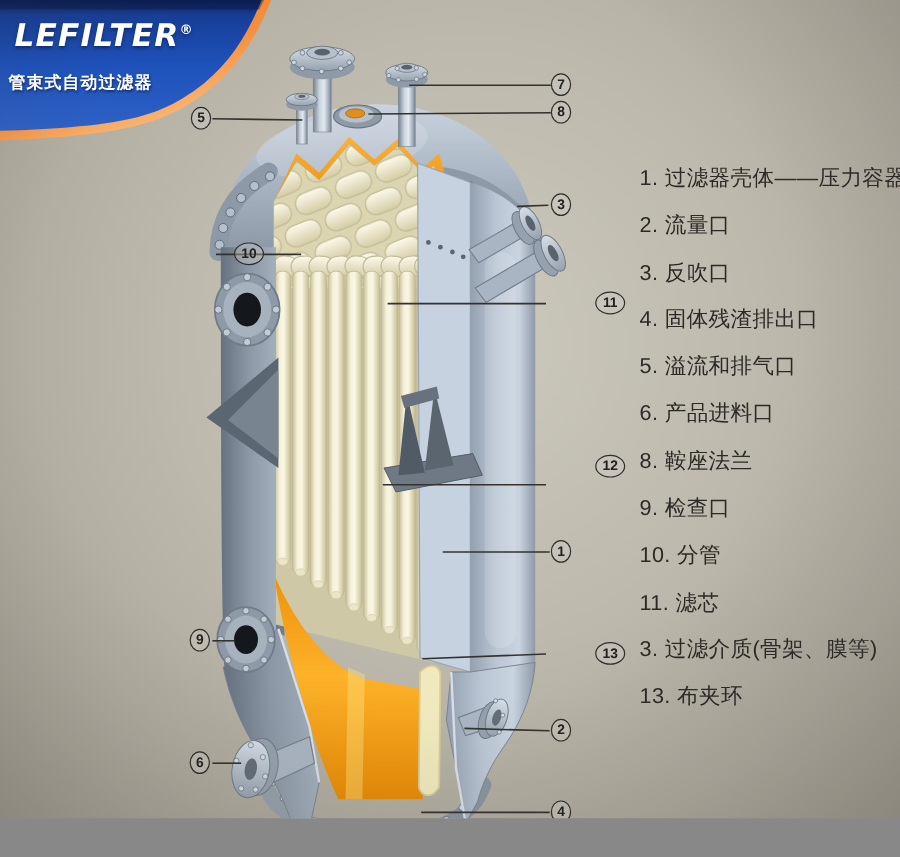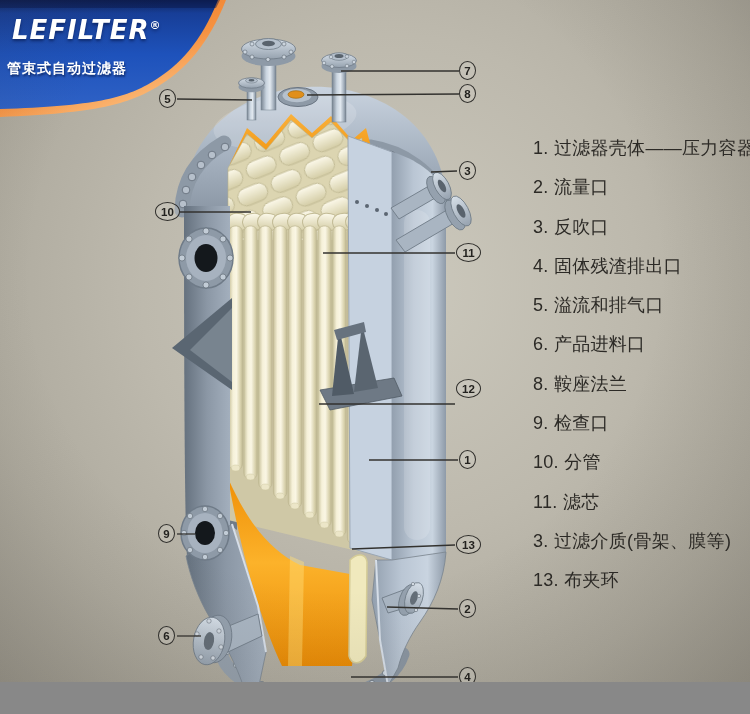--- a/index.html
+++ b/index.html
@@ -25,21 +25,21 @@
     font-weight:700;font-size:14px;letter-spacing:1px;
     text-shadow:1px 2px 2px rgba(0,12,50,.55);z-index:5;white-space:nowrap;
   }
   
   .callout{
     position:absolute;width:17px;height:19px;border:1.6px solid #2f2e2b;border-radius:50%;
     display:flex;align-items:center;justify-content:center;
     font-size:11.5px;font-weight:600;color:#23221f;
     background:rgba(210,207,197,0.35);z-index:4;box-sizing:border-box;
   }
-  .callout.wide{width:25px;}
+  .callout.wide{width:25px;margin-left:40px;}
   
   .parts-list{position:absolute;left:533px;top:139px;display:flex;flex-direction:column;gap:21.3px;z-index:4;}
   .part-item{height:18px;line-height:18px;font-size:18px;color:#2c2a26;letter-spacing:.3px;white-space:nowrap;}
 </style>
 </head>
 <body>
 
 <div class="stage">
 
   <svg class="diagram" width="750" height="714" viewBox="0 0 750 714">

